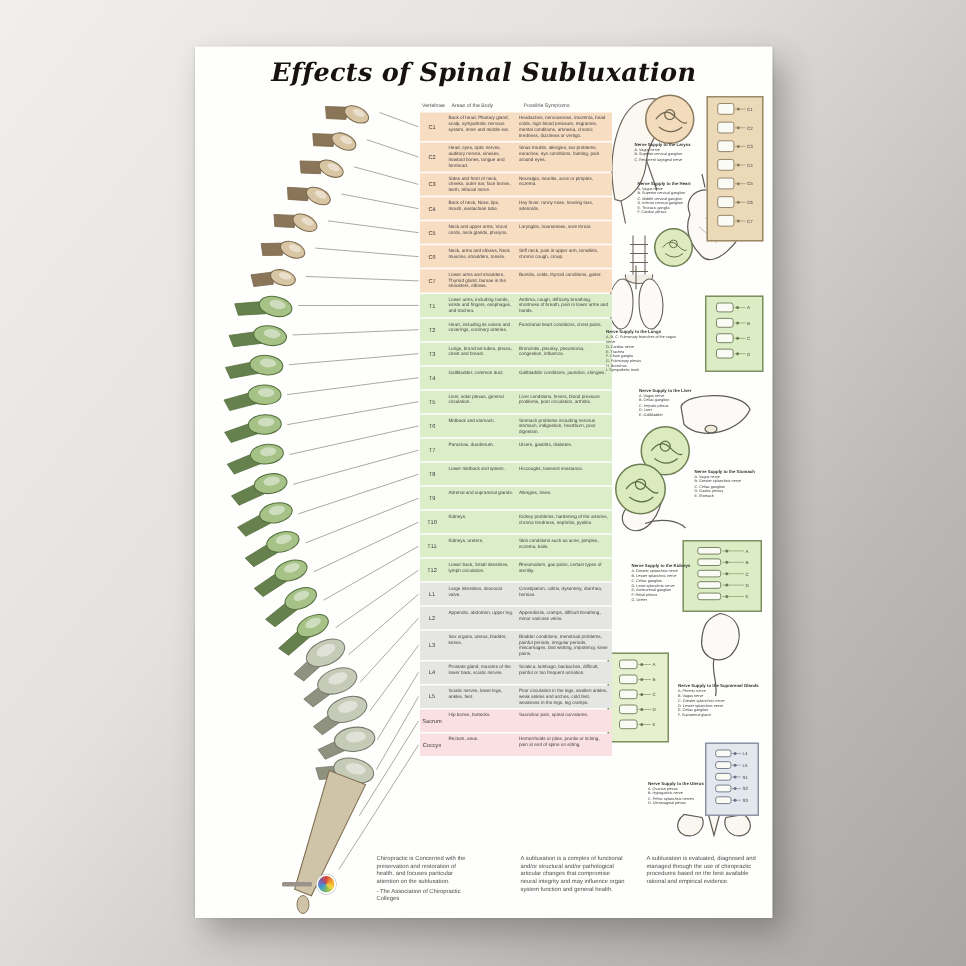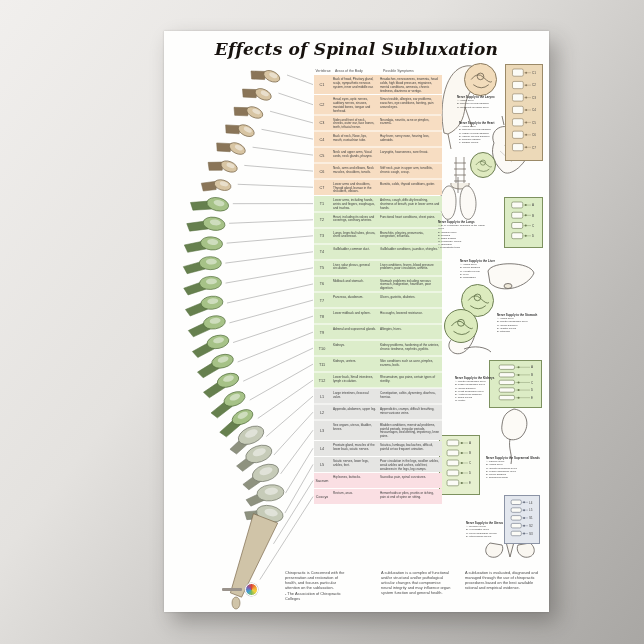--- a/index.html
+++ b/index.html
@@ -5,21 +5,20 @@
   html,body{margin:0;padding:0;}
   body{
     width:644px;height:644px;overflow:hidden;position:relative;
     background:linear-gradient(128deg,#f1efed 0%,#e4e2df 38%,#bcbab7 75%,#a9a7a4 100%);
     font-family:"Liberation Sans",sans-serif;
   }
   #poster{
     position:absolute;left:130px;top:31px;width:385px;height:581px;
     background:#fefefd;
     box-shadow:8px 10px 20px rgba(40,38,35,.32), 0 0 2px rgba(0,0,0,.18);
-    margin-left:34px;
   }
   .title{
     position:absolute;top:8px;left:0;right:0;text-align:center;z-index:5;
     font-family:"DejaVu Serif",serif;font-style:italic;font-weight:bold;
     font-size:17px;letter-spacing:.2px;color:#17120e;
   }
   
   #table-wrap{position:absolute;left:150px;top:38px;width:128px;z-index:3;}
   .t2{width:256px;transform:scale(.5);transform-origin:0 0;}
   .t-head{display:flex;column-gap:8px;padding:0 0 5px 2px;color:#555;font-size:7px;}

